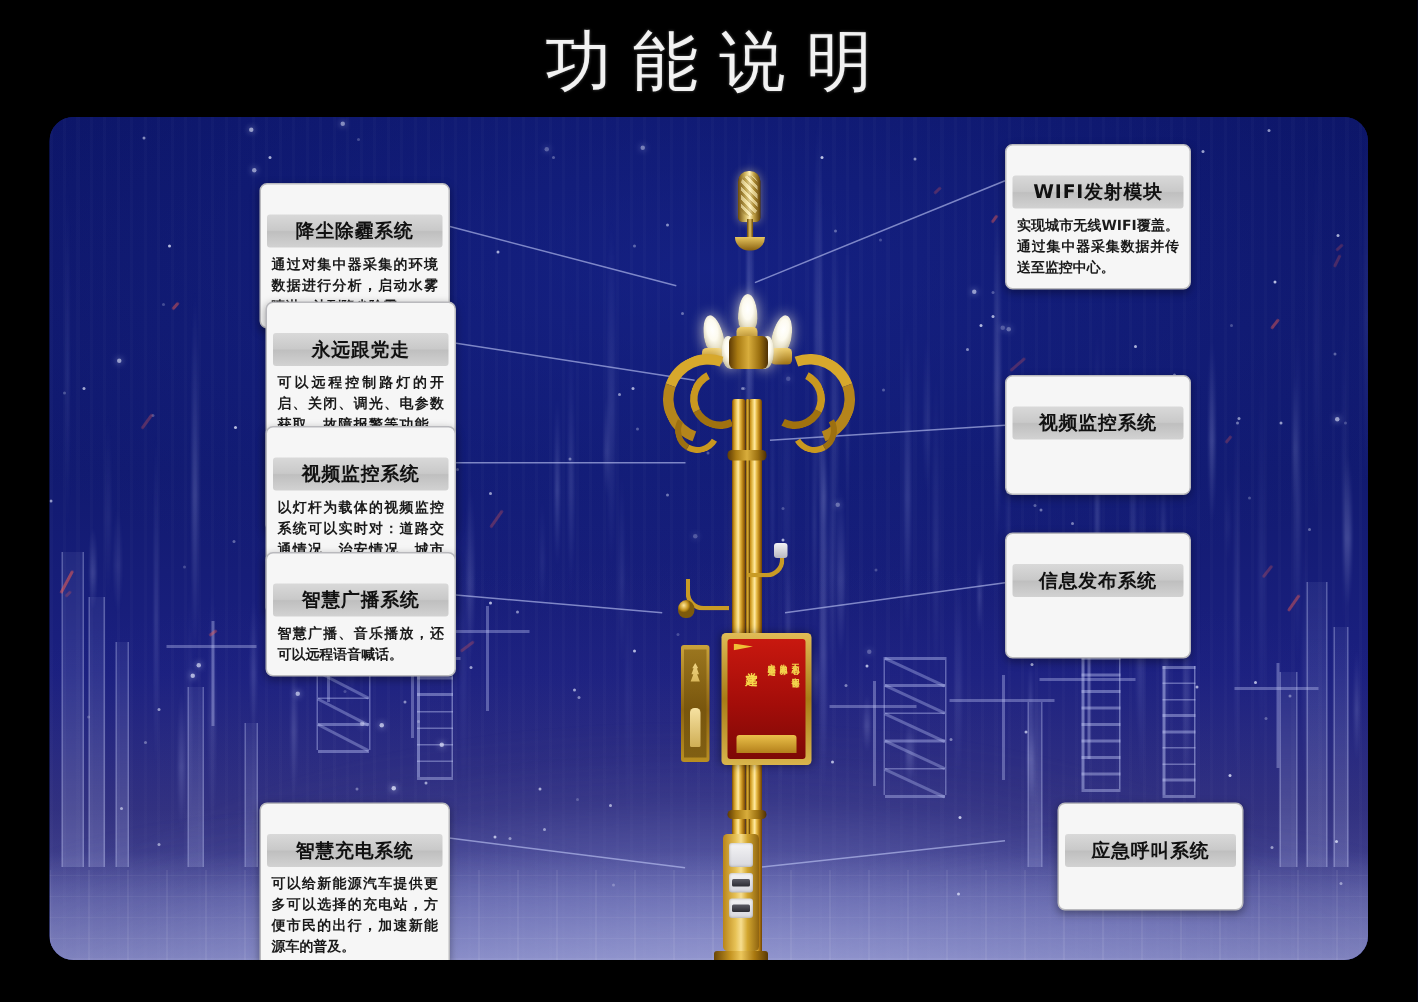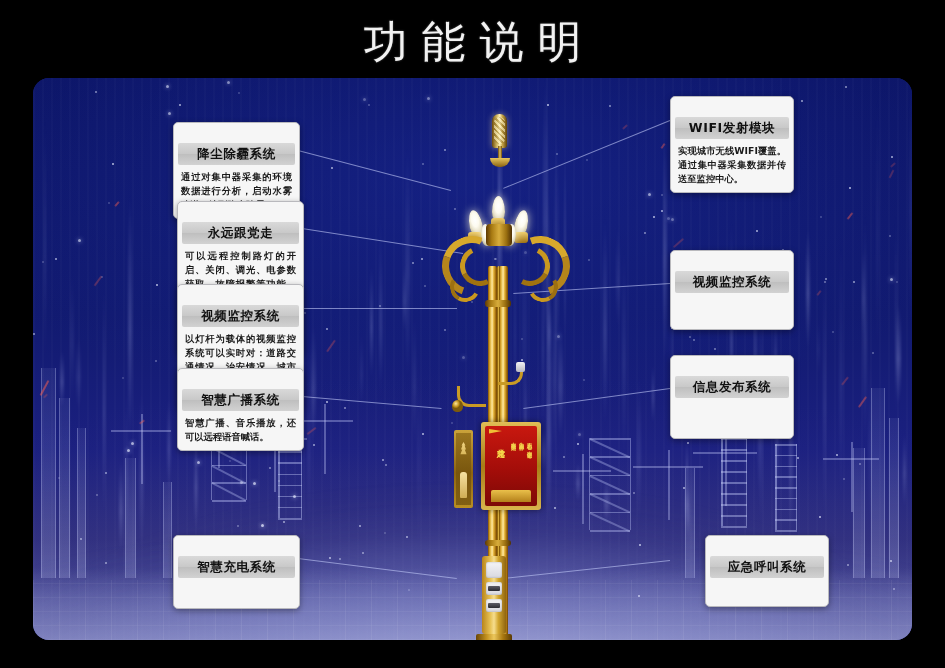--- a/index.html
+++ b/index.html
@@ -631,20 +631,21 @@
         <div class="card" style="left: 144px; top: 206px; width: 125px; min-height: 80px;">
           <div class="hd">视频监控系统</div>
           <div class="bd">以灯杆为载体的视频监控系统可以实时对：道路交通情况、治安情况、城市照明情况、公共设施运行情况等进行监控。</div>
         </div>
         <div class="card" style="left: 144px; top: 290px; width: 125px; min-height: 60px;">
           <div class="hd">智慧广播系统</div>
           <div class="bd">智慧广播、音乐播放，还可以远程语音喊话。</div>
         </div>
         <div class="card" style="left: 140px; top: 457px; width: 125px; min-height: 72px;">
           <div class="hd">智慧充电系统</div>
+          <div class="bd">可以给新能源汽车提供更多可以选择的充电站，方便市民的出行，加速新能源车的普及。</div>
         </div>
         <div class="card" style="left: 637px; top: 18px; width: 122px; min-height: 58px;">
           <div class="hd">WIFI发射模块</div>
           <div class="bd">实现城市无线WIFI覆盖。通过集中器采集数据并传送至监控中心。</div>
         </div>
         <div class="card" style="left: 637px; top: 172px; width: 122px; min-height: 78px;">
           <div class="hd">视频监控系统</div>
         </div>
         <div class="card" style="left: 637px; top: 277px; width: 122px; min-height: 82px;">
           <div class="hd">信息发布系统</div>

